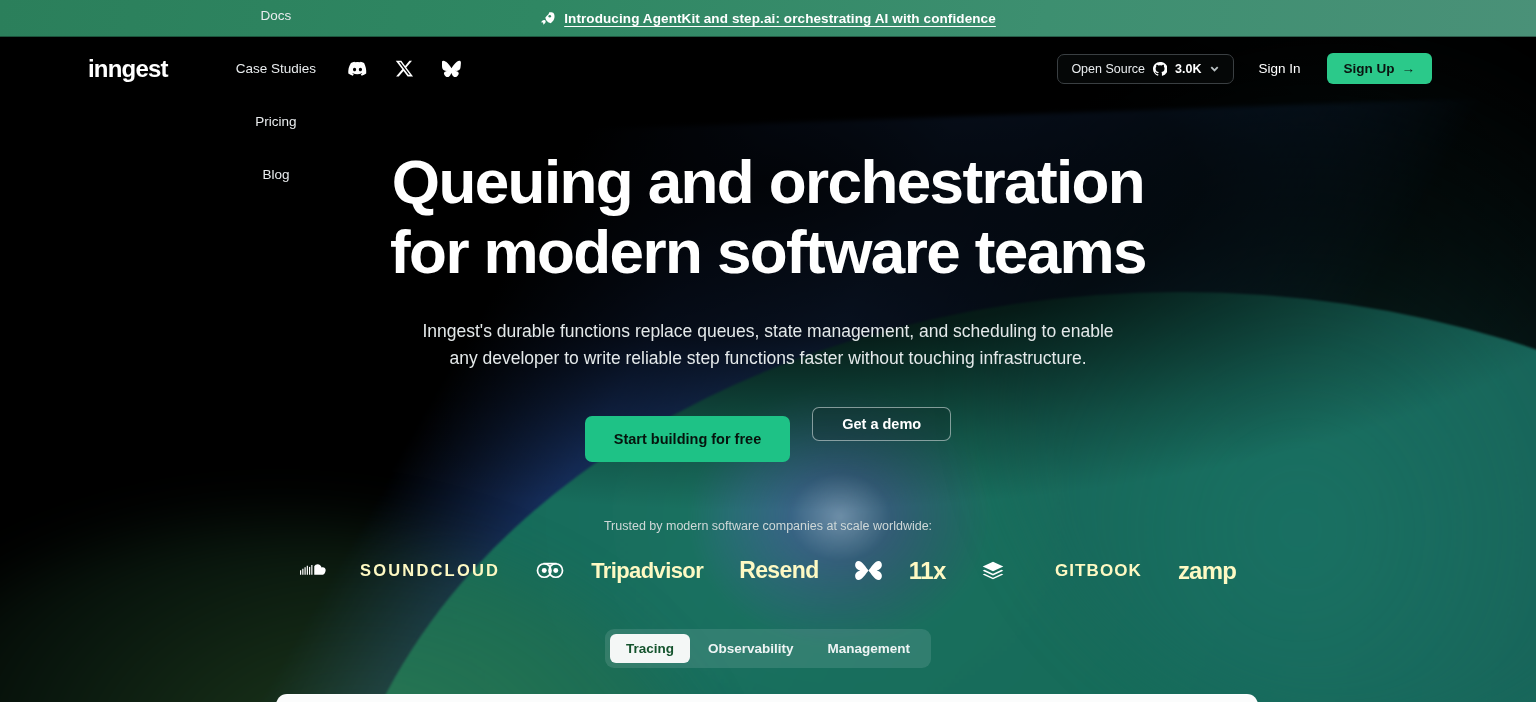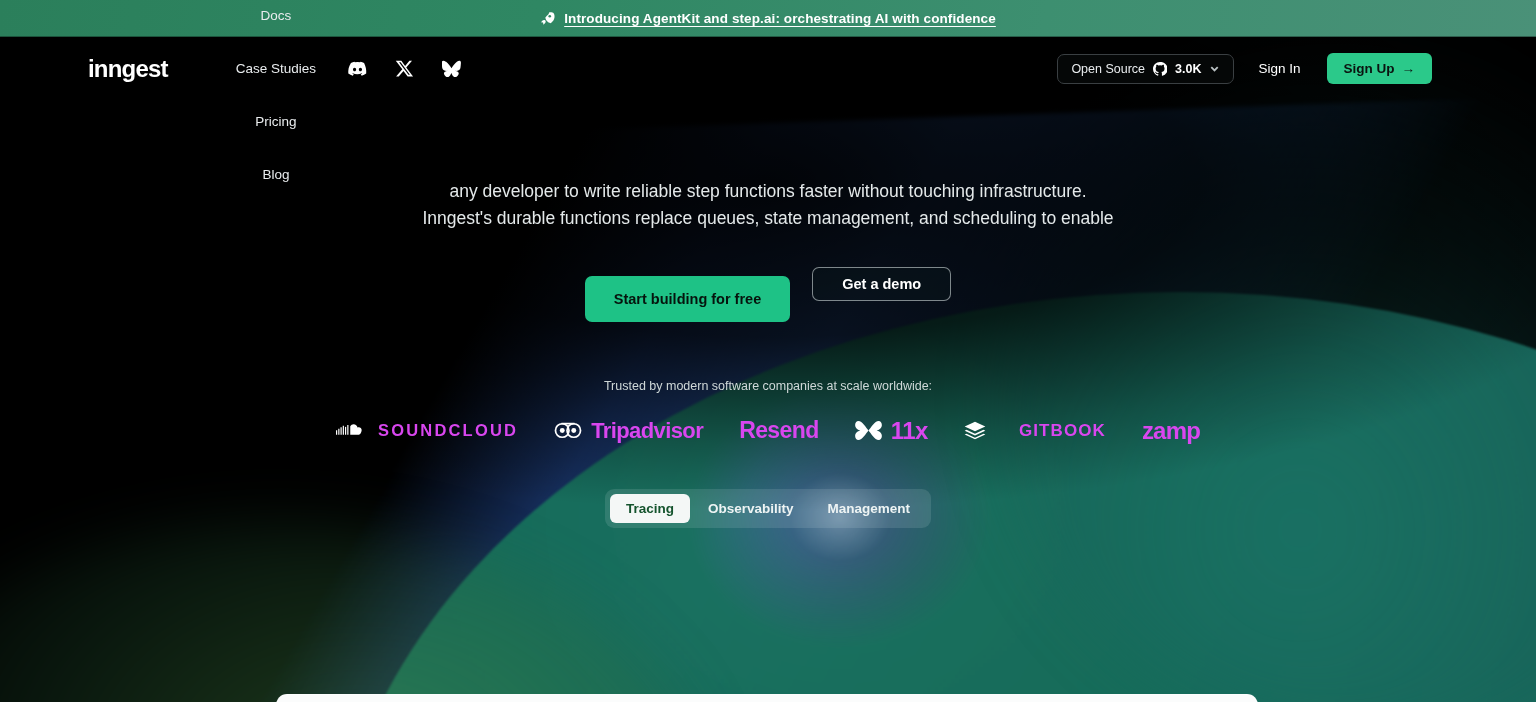--- a/index.html
+++ b/index.html
@@ -144,21 +144,21 @@
     color:#fff; font-size:14.5px; font-weight:bold;
     cursor:pointer; font-family:"Liberation Sans", sans-serif;
   }
 
   
   .trusted { margin-top:57px; text-align:center; }
   .trusted-label { color:#cfd8d8; font-size:12.5px; }
   .logo-row {
     margin-top:24px; display:flex; align-items:center; justify-content:center; gap:36px;
   }
-  .brand { display:flex; align-items:center; gap:9px; color:#d946ef; }
+  .brand { display:flex; align-items:center; gap:27px; color:#fef9c3; }
   .brand-sc { font-size:16.5px; font-weight:bold; letter-spacing:2.2px; }
   .brand-ta { font-size:22px; font-weight:bold; letter-spacing:-0.6px; }
   .brand-resend { font-size:23px; font-weight:bold; letter-spacing:-0.6px; }
   .brand-11x { font-size:24px; font-weight:bold; letter-spacing:-0.5px; }
   .brand-gitbook { font-size:17px; font-weight:bold; letter-spacing:1.1px;margin-left:24px; }
   .brand-zamp { font-size:24px; font-weight:bold; letter-spacing:-0.8px; }
   .brand-svg { display:block; fill:#fff; }
 
   
   .tabs-wrap { margin-top:44px; display:flex; justify-content:center; }
@@ -238,23 +238,27 @@
       </div>
       <span class="signin">Sign In</span>
       <button class="signup">
         <span>Sign Up</span>
         <span>→</span>
       </button>
     </div>
   </div>
 
   <div class="hero">
+    <h1 class="headline">
+      <span class="headline-line">Queuing and orchestration</span>
+      <span class="headline-line">for modern software teams</span>
+    </h1>
     <p class="subhead">
+      <span class="sub-line">Inngest's durable functions replace queues, state management, and scheduling to enable</span>
       <span class="sub-line">any developer to write reliable step functions faster without touching infrastructure.</span>
-      <span class="sub-line">Inngest's durable functions replace queues, state management, and scheduling to enable</span>
     </p>
     <div class="cta-row">
       <button class="btn-primary">Start building for free</button>
       <button class="btn-secondary">Get a demo</button>
     </div>
 
     <div class="trusted">
       <div class="trusted-label">Trusted by modern software companies at scale worldwide:</div>
       <div class="logo-row">
 

